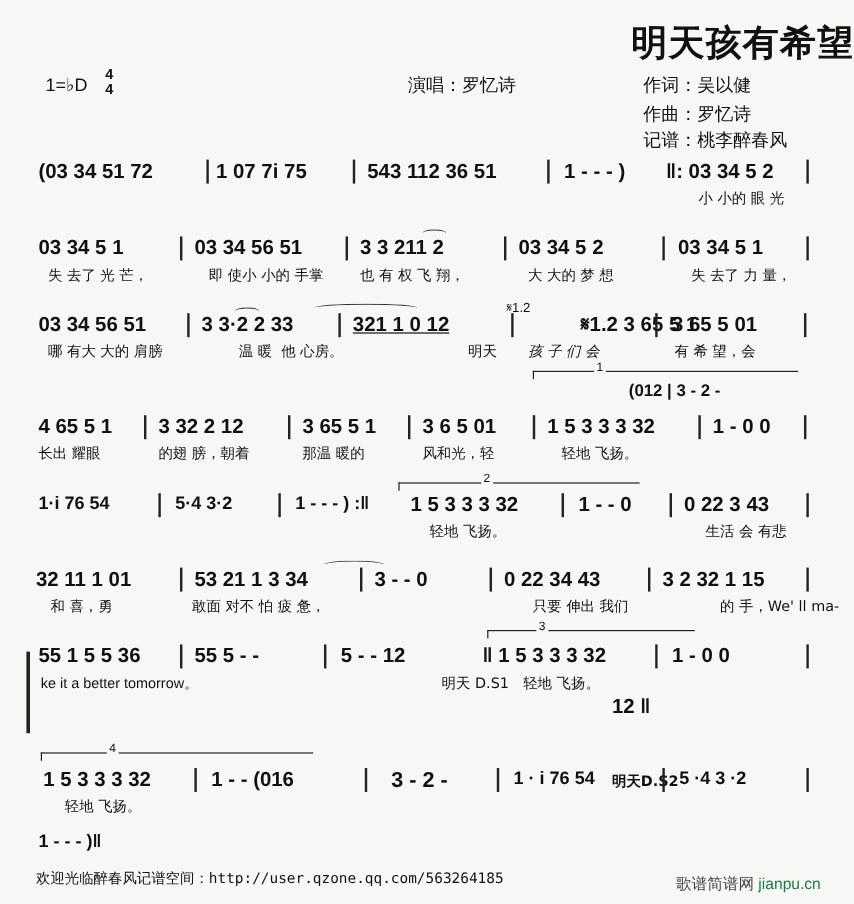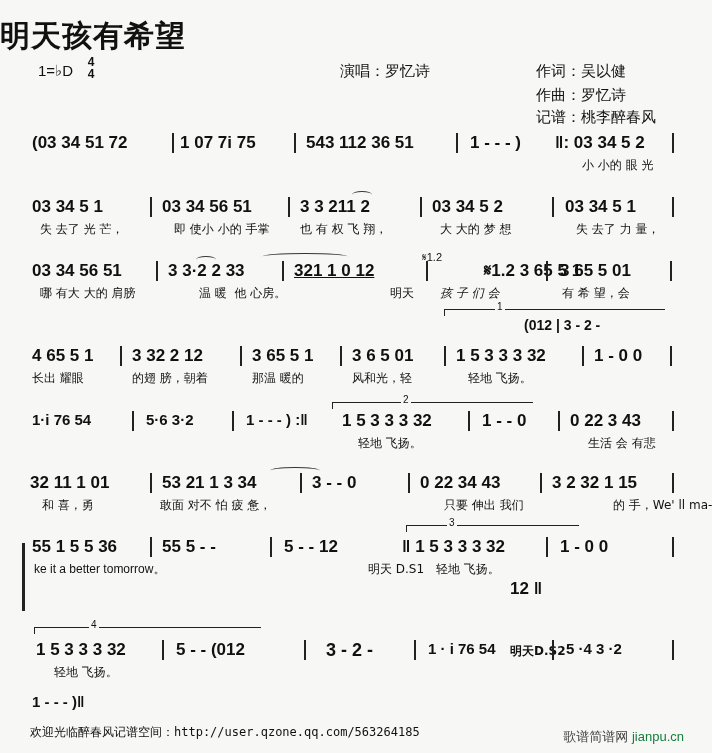--- a/index.html
+++ b/index.html
@@ -1,17 +1,17 @@
 <!DOCTYPE html>
 <html><head>
 <meta charset="utf-8">
 <style>
   html,body{margin:0;padding:0;}
   body{width:712px;height:753px;background:#f7f7f5;position:relative;overflow:hidden;font-family:"Liberation Sans","DejaVu Sans",sans-serif;color:#111;}
-  .title{position:absolute;left:0;width:712px;top:16px;text-align:left;font-family:"DejaVu Serif",serif;font-weight:bold;font-size:30px;letter-spacing:1px;}
+  .title{position:absolute;left:0;width:712px;top:16px;text-align:right;font-family:"DejaVu Serif",serif;font-weight:bold;font-size:30px;letter-spacing:1px;}
   .meta{position:absolute;font-family:"DejaVu Sans",sans-serif;font-size:15px;}
   .key{position:absolute;left:26px;top:62px;font-size:15px;margin-left:12px;}
   .frac{position:absolute;left:86px;top:56px;font-size:12px;font-weight:bold;line-height:12px;text-align:center;width:10px;}
   .row{position:absolute;left:0;width:712px;}
   .n{position:absolute;font-weight:bold;font-size:17px;white-space:pre;}
   .ly{position:absolute;font-size:12px;font-family:"DejaVu Sans",sans-serif;white-space:pre;}
   .bar{position:absolute;width:1.5px;background:#222;height:20px;}
   .arc{position:absolute;border-top:1.3px solid #333;border-radius:50% 50% 0 0;height:6px;}
   .bracket{position:absolute;border-top:1.2px solid #222;border-left:1.2px solid #222;height:6px;font-size:10px;}
   .bracket span{position:absolute;top:-9px;background:#f7f7f5;padding:0 2px;}
@@ -107,21 +107,21 @@
   <span class="n" style="left:456px;">1 5 3 3 3 32</span>
   <span class="ly" style="left:468px;top:24px;">轻地 飞扬。</span>
   <div class="bar" style="left:582px;"></div>
   <span class="n" style="left:594px;">1 - 0 0</span>
   <div class="bar" style="left:670px;"></div>
 </div>
 
 <div class="row" style="top:411px;">
   <span class="n" style="left:32px;font-size:15px;">1·i 76 54</span>
   <div class="bar" style="left:132px;"></div>
-  <span class="n" style="left:146px;font-size:15px;">5·6 3·2</span>
+  <span class="n" style="left:146px;font-size:15px;">5·4 3·2</span>
   <div class="bar" style="left:232px;"></div>
   <span class="n" style="left:246px;font-size:15px;">1 - - - ) :‖</span>
   <div class="bracket" style="left:332px;top:-9px;width:200px;">
       <span style="left:68px;">2</span>
     </div>
   <span class="n" style="left:342px;">1 5 3 3 3 32</span>
   <span class="ly" style="left:358px;top:24px;">轻地 飞扬。</span>
   <div class="bar" style="left:468px;"></div>
   <span class="n" style="left:482px;">1 - - 0</span>
   <div class="bar" style="left:558px;"></div>
@@ -137,21 +137,21 @@
   <span class="n" style="left:162px;">53 21 1 3 34</span>
   <span class="ly" style="left:160px;top:24px;">敢面 对不 怕 疲 惫，</span>
   <div class="arc" style="left:270px;top:-6px;width:50px;"></div>
   <div class="bar" style="left:300px;"></div>
   <span class="n" style="left:312px;">3 - - 0</span>
   <div class="bar" style="left:408px;"></div>
   <span class="n" style="left:420px;">0 22 34 43</span>
   <span class="ly" style="left:444px;top:24px;">只要 伸出 我们</span>
   <div class="bar" style="left:540px;"></div>
   <span class="n" style="left:552px;">3 2 32 1 15</span>
-  <span class="ly" style="left:580px;top:24px;padding-left:33px;">的 手，We' ll ma-</span>
+  <span class="ly" style="left:567px;top:24px;padding-left:33px;">的 手，We' ll ma-</span>
   <div class="bar" style="left:672px;"></div>
 </div>
 
 <div class="row" style="top:537px;">
   <div class="brace" style="top:6px;"></div>
   <span class="n" style="left:32px;">55 1 5 5 36</span>
   <span class="ly" style="left:34px;top:24px;font-family:'Liberation Sans',sans-serif;">ke it a better tomorrow。</span>
   <div class="bar" style="left:150px;"></div>
   <span class="n" style="left:162px;">55 5 - -</span>
   <div class="bar" style="left:270px;"></div>
@@ -169,21 +169,21 @@
   <span class="ly" style="left:510px;top:66px;font-weight:bold;margin-top:40px;">明天D.S2</span>
 </div>
 
 <div class="row" style="top:640px;">
   <div class="bracket" style="left:34px;top:-13px;width:226px;">
       <span style="left:54px;">4</span>
     </div>
   <span class="n" style="left:36px;">1 5 3 3 3 32</span>
   <span class="ly" style="left:54px;top:24px;">轻地 飞扬。</span>
   <div class="bar" style="left:162px;"></div>
-  <span class="n" style="left:176px;">5 - - (012</span>
+  <span class="n" style="left:176px;">1 - - (016</span>
   <div class="bar" style="left:304px;"></div>
   <span class="n" style="left:326px;font-size:18px;">3 - 2 -</span>
   <div class="bar" style="left:414px;"></div>
   <span class="n" style="left:428px;font-size:15px;">1 · i 76 54</span>
   <div class="bar" style="left:552px;"></div>
   <span class="n" style="left:566px;font-size:15px;">5 ·4 3 ·2</span>
   <div class="bar" style="left:672px;"></div>
 </div>
 
 <div class="row" style="top:693px;">

